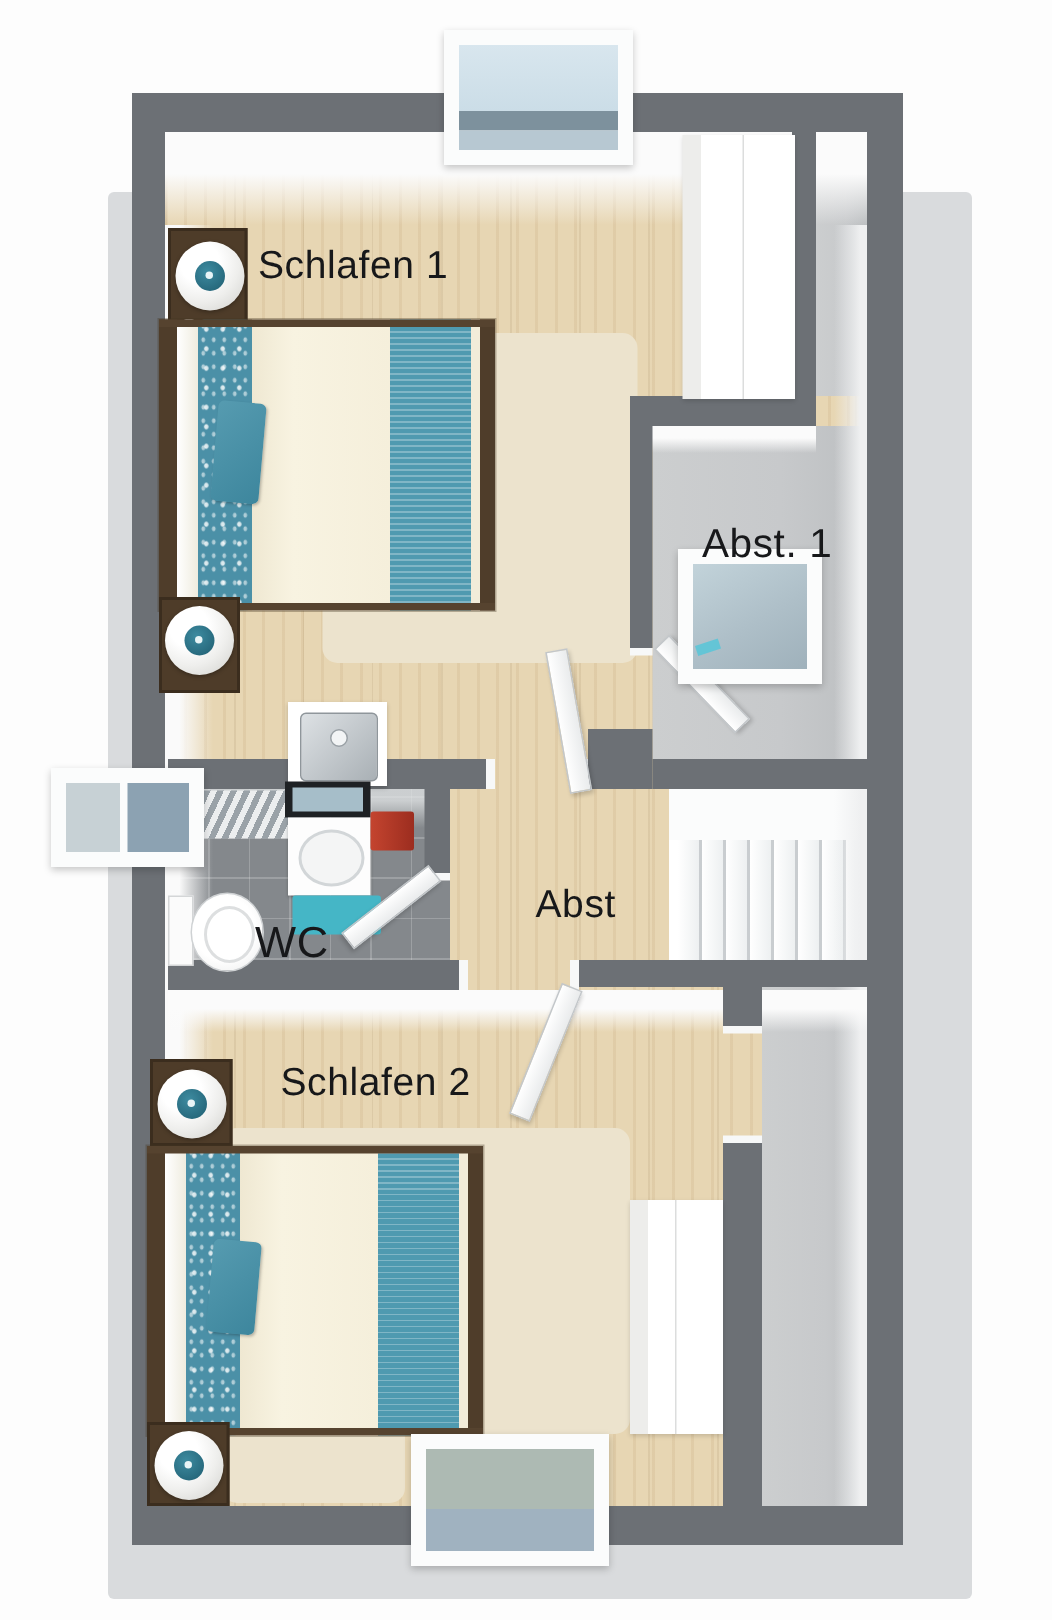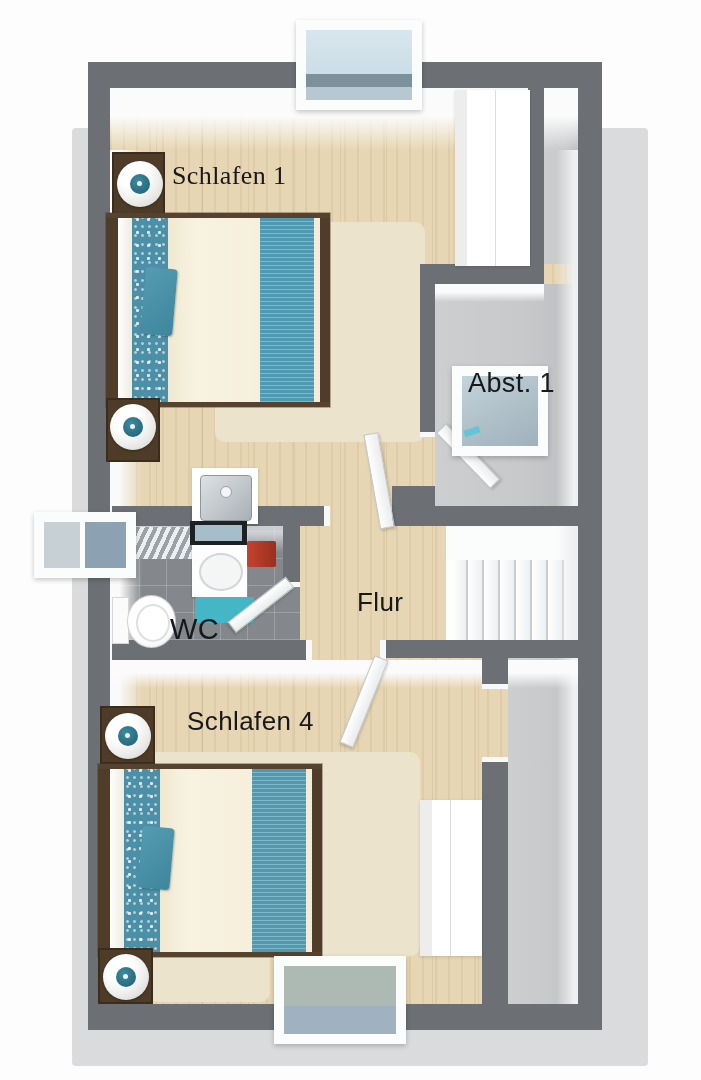--- a/index.html
+++ b/index.html
@@ -207,19 +207,19 @@
   </div>
   <div class="abs win-frame" style="left:452px;top:366px;width:96px;height:90px;">
     <div class="abs" style="left:10px;top:10px;width:76px;height:70px;background:linear-gradient(150deg,#c2d3da 0%,#aebfc8 55%,#9fb1bb 100%);"></div>
     <div class="abs" style="left:12px;top:62px;width:16px;height:7px;background:#57c5d8;transform:rotate(-18deg);opacity:.85;"></div>
   </div>
   <div class="abs win-frame" style="left:274px;top:956px;width:132px;height:88px;">
     <div class="abs" style="left:10px;top:10px;width:112px;height:40px;background:#adbab3;"></div>
     <div class="abs" style="left:10px;top:50px;width:112px;height:28px;background:#a0b2c0;"></div>
   </div>
 
-  <div class="abs label" style="left:172px;top:162px;font-family:Liberation Serif, serif;">Schlafen 1</div>
-  <div class="abs label" style="left:468px;top:348px;font-size:27px;margin-top:21px;">Abst. 1</div>
+  <div class="abs label" style="left:172px;top:162px;">Schlafen 1</div>
+  <div class="abs label" style="left:468px;top:348px;font-size:27px;">Abst. 1</div>
   <div class="abs label" style="left:170px;top:614px;font-size:29px;">WC</div>
-  <div class="abs label" style="left:357px;top:588px;">Flur</div>
-  <div class="abs label" style="left:187px;top:707px;">Schlafen 4</div>
+  <div class="abs label" style="left:357px;top:588px;">Abst</div>
+  <div class="abs label" style="left:187px;top:707px;">Schlafen 2</div>
 
 </div>
 
 </body></html>

